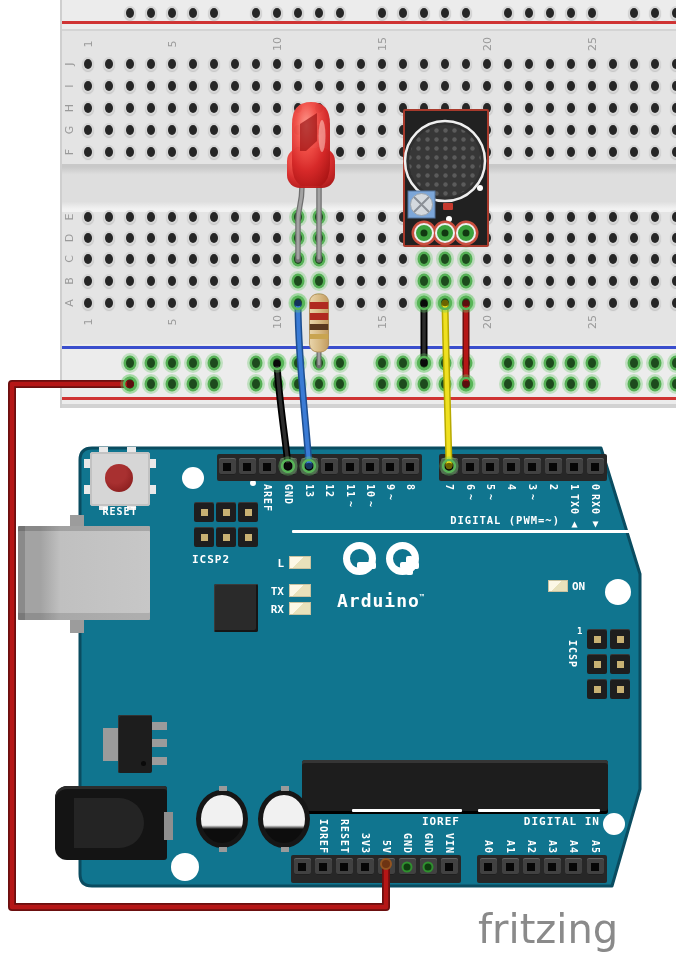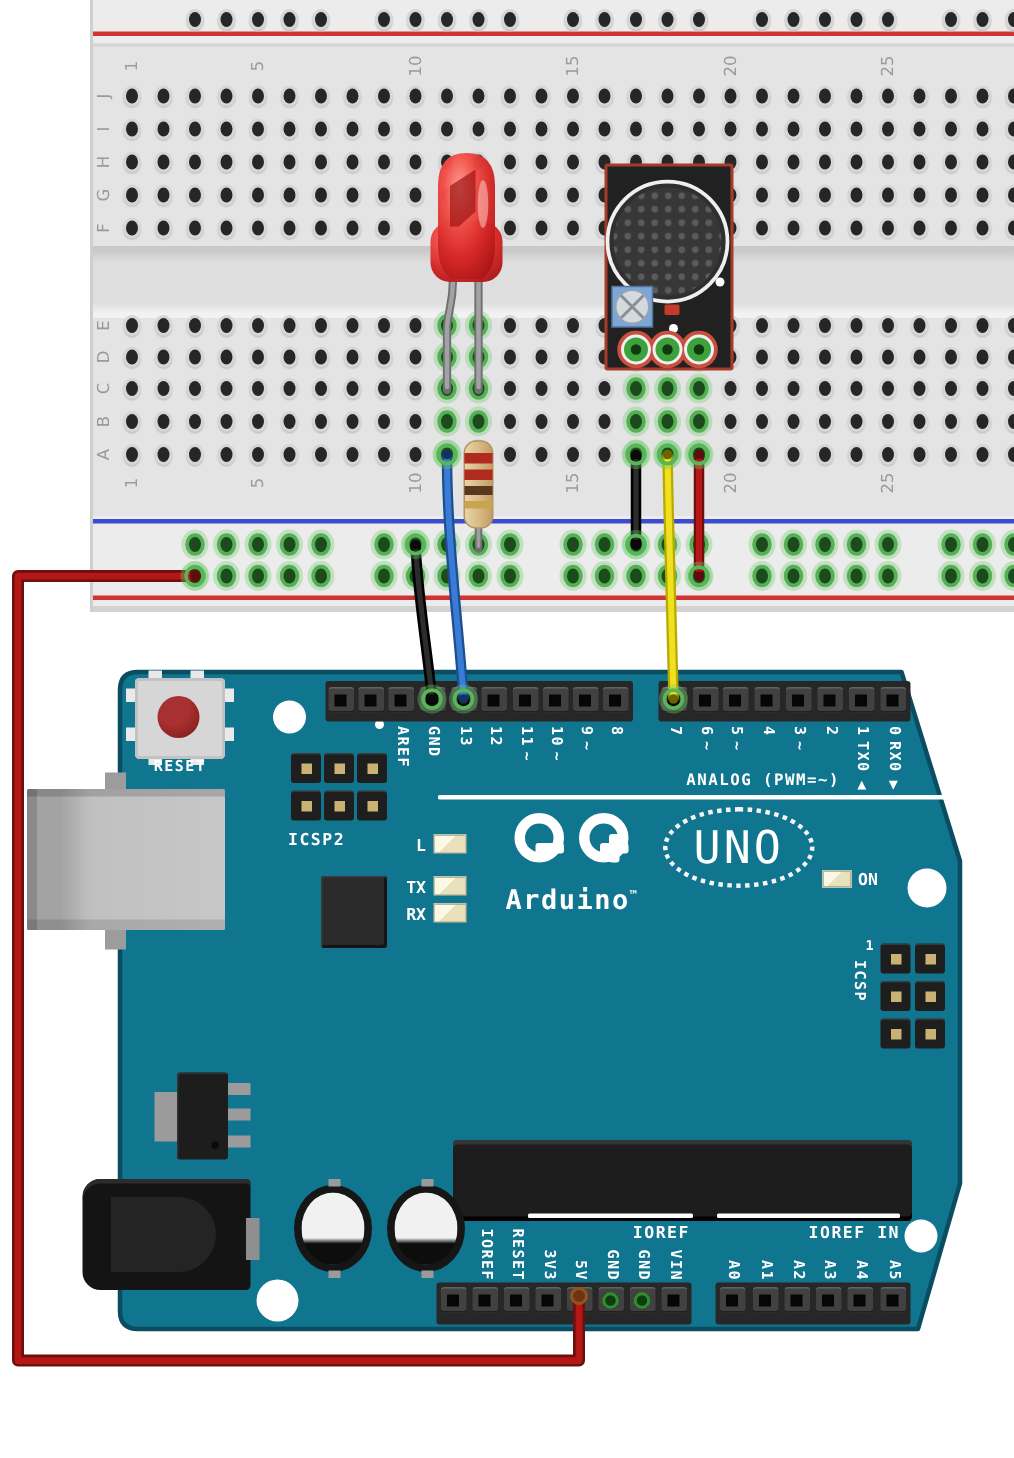--- a/index.html
+++ b/index.html
@@ -478,45 +478,41 @@
                 background:radial-gradient(circle at 38% 32%,#a83030 0 40%,#7e1616 100%);"></div>
     <div class="cap-lab" style="left:89px;top:506px;width:62px;text-align:center;font-size:10px;">RESET</div>
 
     <div class="cap-lab" style="left:192px;top:553px;">ICSP2</div>
 
     <div class="mhole" style="left:182px;top:467px;width:22px;height:22px;"></div>
     <div class="mhole" style="left:605px;top:579px;width:26px;height:26px;"></div>
     <div class="mhole" style="left:603px;top:813px;width:22px;height:22px;"></div>
     <div class="mhole" style="left:171px;top:853px;width:28px;height:28px;"></div>
 
-    <div class="cap-lab" style="left:436px;top:514px;width:124px;text-align:right;font-size:10.5px;">ANALOG (PWM=~)</div>
+    <div class="cap-lab" style="left:436px;top:514px;width:124px;text-align:right;font-size:10.5px;">DIGITAL (PWM=~)</div>
     <div class="wline" style="left:292px;top:530px;width:345px;"></div>
     <div class="wdot" style="left:250px;top:480px;"></div>
 
     <div class="ledlab" style="left:266px;top:557px;width:18px;">L</div>
     <div class="lede" style="left:289px;top:556px;"></div>
     <div class="ledlab" style="left:260px;top:585px;width:24px;">TX</div>
     <div class="lede" style="left:289px;top:584px;"></div>
     <div class="ledlab" style="left:260px;top:603px;width:24px;">RX</div>
     <div class="lede" style="left:289px;top:602px;"></div>
 
     <div class="abs" style="left:214px;top:584px;width:44px;height:48px;background:#2a2a2a;border-radius:2px;
                 box-shadow:inset 1px 1px 0 #3a3a3a,inset -2px -2px 0 #151515;"></div>
 
     <div class="ring" style="left:343px;top:542px;"></div>
     <div class="ring" style="left:386px;top:542px;"></div>
     <div class="abs" style="left:357px;top:562px;width:19px;height:7px;background:#fff;border-radius:2px;"></div>
     <div class="abs" style="left:400px;top:562px;width:19px;height:7px;background:#fff;border-radius:2px;"></div>
     <div class="abs" style="left:406px;top:556px;width:7px;height:19px;background:#fff;border-radius:2px;"></div>
     <div class="abs" style="left:337px;top:590px;font:bold 18px 'DejaVu Sans Mono',monospace;color:#fff;letter-spacing:1px;">
       <span>Arduino</span><span style="font-size:8px;vertical-align:super;">™</span>
-    </div>
-    <div class="abs" style="left:442px;top:538px;width:101px;height:54px;border:3px dotted #f5f5f5;border-radius:50%;
-                display:flex;align-items:center;justify-content:center;">
-      <span style="font:30px 'DejaVu Sans Mono',monospace;color:#fff;letter-spacing:2px;">UNO</span>
     </div>
 
     <div class="lede" style="left:548px;top:580px;width:20px;height:12px;"></div>
     <div class="abs" style="left:572px;top:580px;font:bold 11px 'DejaVu Sans Mono',monospace;color:#fff;">ON</div>
 
     <div class="abs" style="left:577px;top:626px;font:bold 9px 'DejaVu Sans Mono',monospace;color:#fff;">1</div>
     <div class="vlab" style="left:566px;top:640px;">ICSP</div>
 
     <div class="abs" style="left:302px;top:760px;width:306px;height:54px;background:#1d1d1d;border-radius:3px;
                 box-shadow:inset 0 3px 0 #353535,inset 0 -3px 0 #000;"></div>
@@ -530,21 +526,21 @@
     <div class="cap" style="left:196px;top:790px;"></div>
     <div class="cap" style="left:258px;top:790px;"></div>
     <div class="abs" style="left:55px;top:786px;width:112px;height:74px;background:#141414;
                 border-radius:12px 3px 3px 12px;box-shadow:inset 0 3px 0 #2c2c2c;"></div>
     <div class="abs" style="left:74px;top:798px;width:70px;height:50px;background:#242424;border-radius:0 25px 25px 0;"></div>
     <div class="abs" style="left:164px;top:812px;width:9px;height:28px;background:#8f8f8f;"></div>
 
     <div class="wline" style="left:352px;top:809px;width:110px;"></div>
     <div class="cap-lab" style="left:384px;top:815px;width:76px;text-align:right;">IOREF</div>
     <div class="wline" style="left:478px;top:809px;width:122px;"></div>
-    <div class="cap-lab" style="left:500px;top:815px;width:100px;text-align:right;">IOREF IN</div>
+    <div class="cap-lab" style="left:500px;top:815px;width:100px;text-align:right;">DIGITAL IN</div>
   <div class="strip" style="left: 217px; top: 454px; width: 205px; height: 27px;"></div>
       <div class="strip" style="left: 439px; top: 454px; width: 168px; height: 27px;"></div>
       <div class="strip" style="left: 291px; top: 855px; width: 170px; height: 28px;"></div>
       <div class="strip" style="left: 477px; top: 855px; width: 130px; height: 28px;"></div>
       <div class="sock" style="left: 218.5px; top: 458px;"></div>
       <div class="sock" style="left: 238.5px; top: 458px;"></div>
       <div class="sock" style="left: 258.5px; top: 458px;"></div>
       <div class="sock" style="left: 279.5px; top: 458px;"></div>
       <div class="sock" style="left: 300.5px; top: 458px;"></div>
       <div class="sock" style="left: 320.5px; top: 458px;"></div>
@@ -743,13 +739,14 @@
         <circle cx="466" cy="384" r="3.2" fill="#5c0e0e"></circle>
         <circle cx="130" cy="384" r="8.5" fill="none" stroke="rgba(110,205,110,.35)" stroke-width="2.5"></circle>
         <circle cx="130" cy="384" r="6" fill="none" stroke="#58b558" stroke-width="2.5"></circle>
         <circle cx="130" cy="384" r="3.2" fill="#5c0e0e"></circle>
       </g>
     <circle cx="386" cy="864" r="5" fill="#6e3413" stroke="#94541f" stroke-width="2"></circle>
     <circle cx="407" cy="867" r="4.5" fill="#0f3d0f" stroke="#2f8f2f" stroke-width="2"></circle>
     <circle cx="428" cy="867" r="4.5" fill="#0f3d0f" stroke="#2f8f2f" stroke-width="2"></circle>
   </svg>
 
+  <div id="fritzing-logo">fritzing</div>
 </div>
 
 </body></html>

